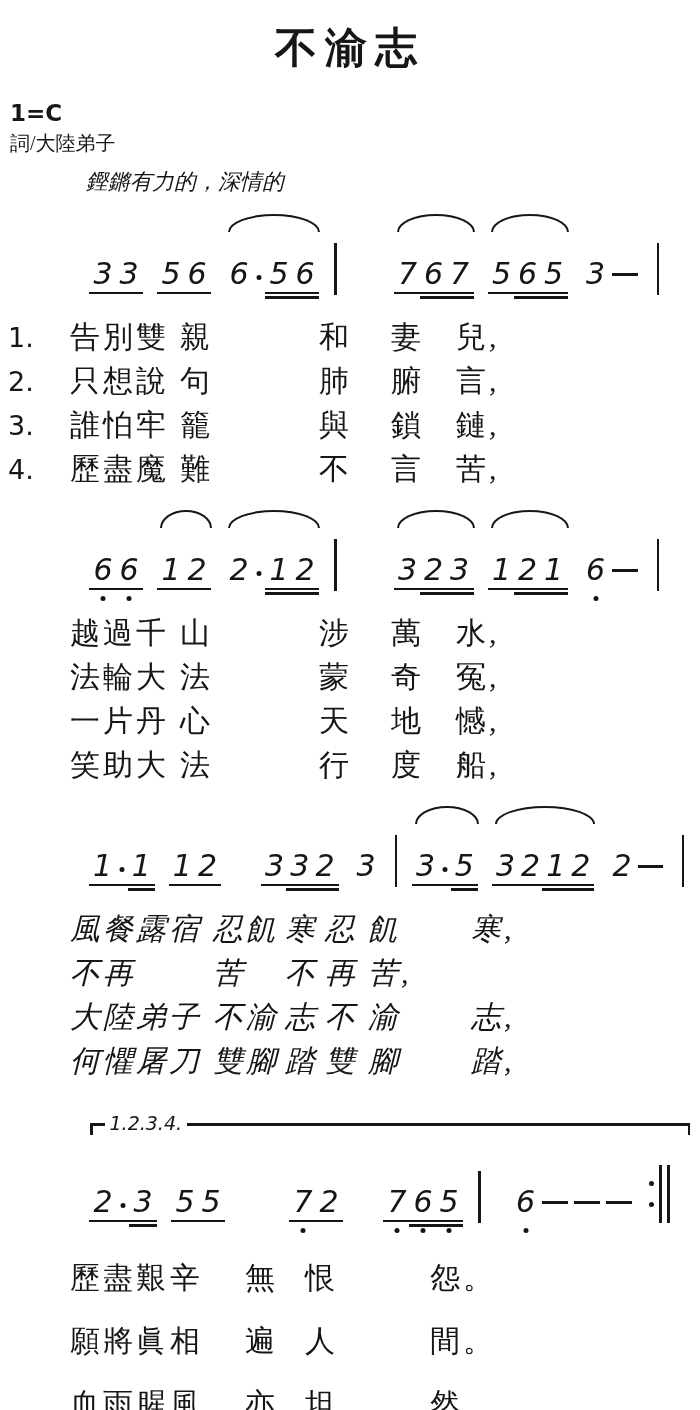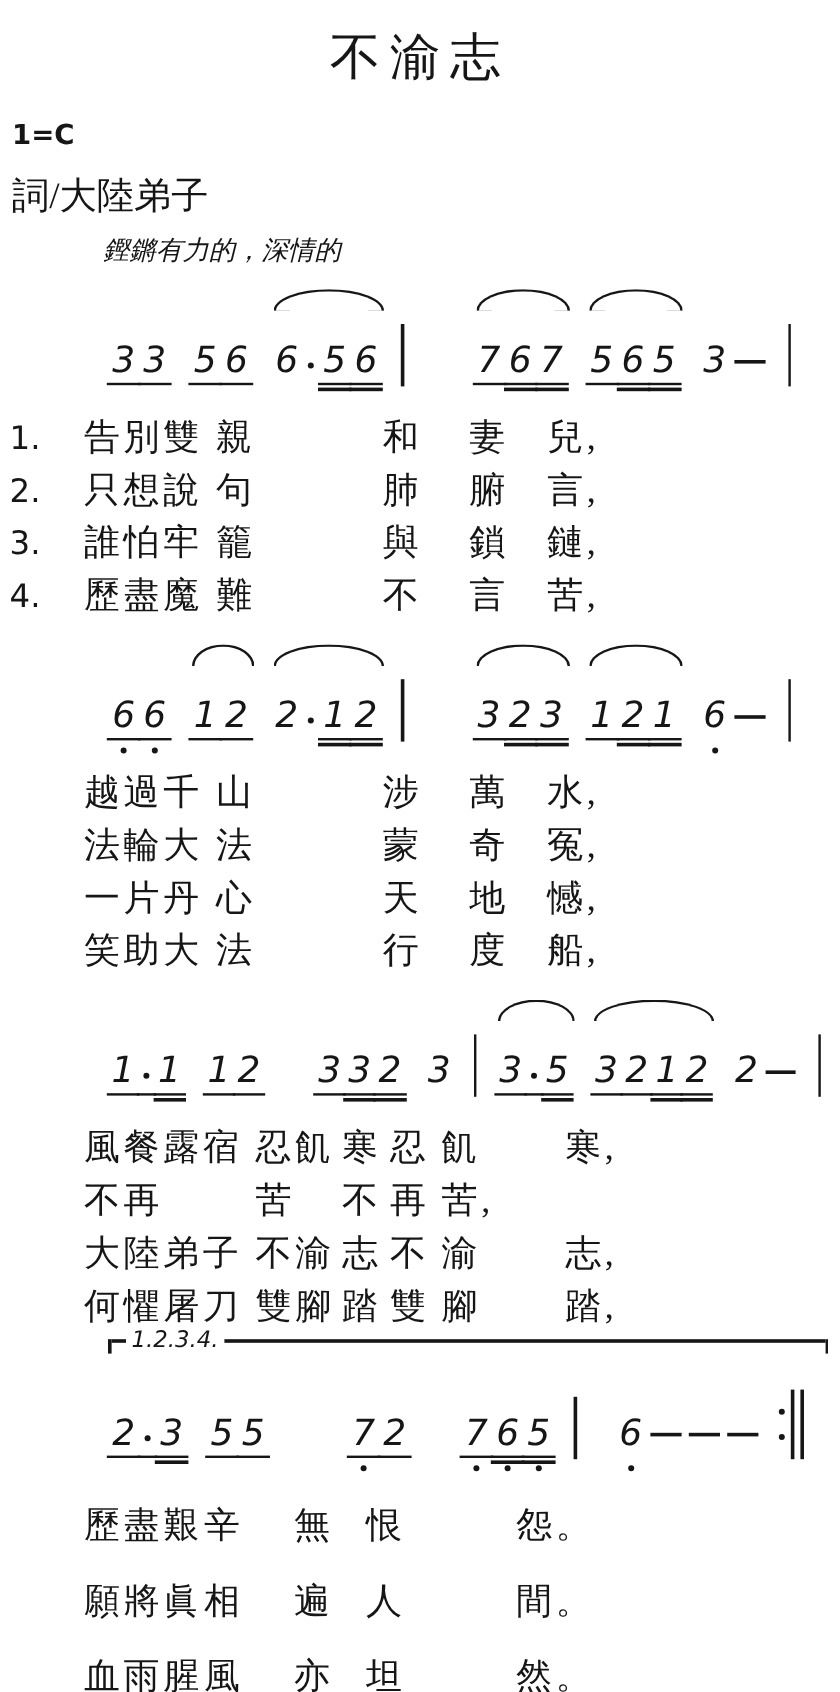--- a/index.html
+++ b/index.html
@@ -1,21 +1,21 @@
 <!DOCTYPE html>
 <html><head>
 <meta charset="utf-8">
 <style>
   html,body{margin:0;padding:0;background:#e8e8e8;}
   .page{width:700px;height:1410px;background:#ffffff;position:relative;overflow:hidden;
         font-family:"Liberation Serif", serif;color:#161616;padding-top:14px;box-sizing:border-box;}
-  h1{margin:6px 0 0 0;text-align:center;font-size:42px;font-weight:400;letter-spacing:8px;
+  h1{margin:6px 0 0 0;text-align:center;font-size:42px;font-weight:700;letter-spacing:8px;
      font-family:"Liberation Serif", serif;}
   .key{margin:24px 10px 0 10px;font-family:"DejaVu Sans", sans-serif;font-weight:bold;font-size:23px;}
-  .credit{margin:16px 0 0 10px;font-size:31px;}
+  .credit{margin:4px 0 0 10px;font-size:20px;}
   .tempo{margin:10px 0 0 86px;font-size:22px;font-style:italic;}
 
   
   .mline{position:relative;display:flex;align-items:flex-end;height:78px;margin-left:90px;
          padding-bottom:22px;box-sizing:content-box;margin-top:14px;}
   .note{position:relative;width:26px;display:flex;justify-content:center;align-items:flex-end;}
   .dg{font-family:"DejaVu Sans", sans-serif;font-style:italic;font-size:30px;line-height:30px;}
   .dsep{width:14px;height:30px;}
   .dsep::after{content:"";position:absolute;bottom:9px;left:50%;transform:translateX(-50%);
                width:5px;height:5px;border-radius:50%;background:#161616;}
@@ -30,37 +30,37 @@
   .rdots{width:5px;height:34px;position:relative;}
   .rdots::before,.rdots::after{content:"";position:absolute;left:0;width:5px;height:5px;
         border-radius:50%;background:#161616;}
   .rdots::before{top:4px;} .rdots::after{bottom:4px;}
   .repbar i{display:block;width:3px;height:58px;background:#161616;}
   .sp1{margin-left:16px;} .sp2{margin-left:42px;} .sp3{margin-left:66px;}
   .slur{position:absolute;top:3px;height:16px;border:2.5px solid #161616;border-bottom:none;
         border-radius:50% 50% 0 0 / 100% 100% 0 0;}
 
   
-  .bracket{display:flex;align-items:flex-start;margin-right:10px;margin-top:4px;height:14px;}
+  .bracket{display:flex;align-items:flex-start;margin-right:10px;margin-top:38px;height:14px;}
   .volta{margin-left:90px;}
   .bhook{width:2.5px;height:12px;background:#161616;}
   .bseg{height:2.5px;background:#161616;}
   .bseg1{width:12px;}
   .bgrow{flex:1;}
   .blabel{font-size:19px;line-height:19px;padding:0 5px;transform:translateY(-45%);white-space:nowrap;}
   .volta .blabel{font-family:"DejaVu Sans", sans-serif;font-style:italic;}
   .bracket + .mline{margin-top:2px;}
 
   
   .lblock{margin-left:8px;margin-top:6px;}
   .lrow{display:grid;align-items:baseline;height:44px;}
   .lcell{font-size:30px;letter-spacing:3px;white-space:nowrap;}
   .vnum{font-family:"DejaVu Sans", sans-serif;font-size:27px;}
   .blockA .lrow{grid-template-columns:62px 110px 139px 72px 65px 1fr;}
-  .blockC .lrow{grid-template-columns:62px 143px 72px 40px 43px 103px 1fr;}
+  .blockC .lrow{grid-template-columns:62px 143px 72px 40px 43px 103px 1fr;font-style:italic;}
   .blockD .lrow{grid-template-columns:62px 100px 75px 60px 125px 1fr;margin-top:19px;}
 </style>
 </head>
 <body>
 
 <div class="page">
   <h1>不渝志</h1>
   <div class="key">1=C</div>
   <div class="credit">詞/大陸弟子</div>
   <div class="tempo">鏗鏘有力的，深情的</div>

